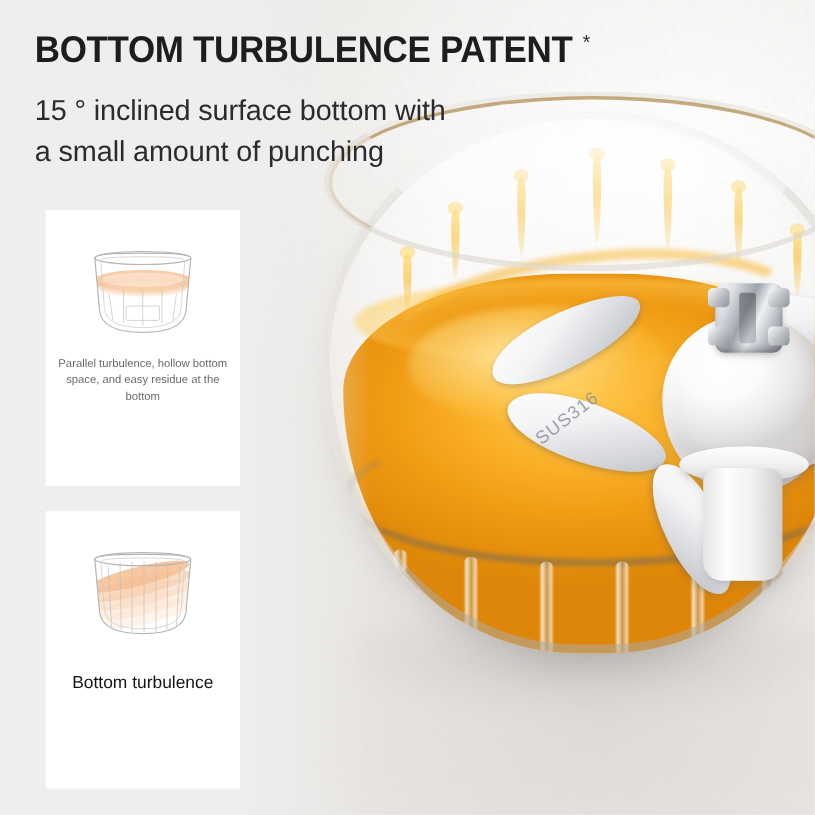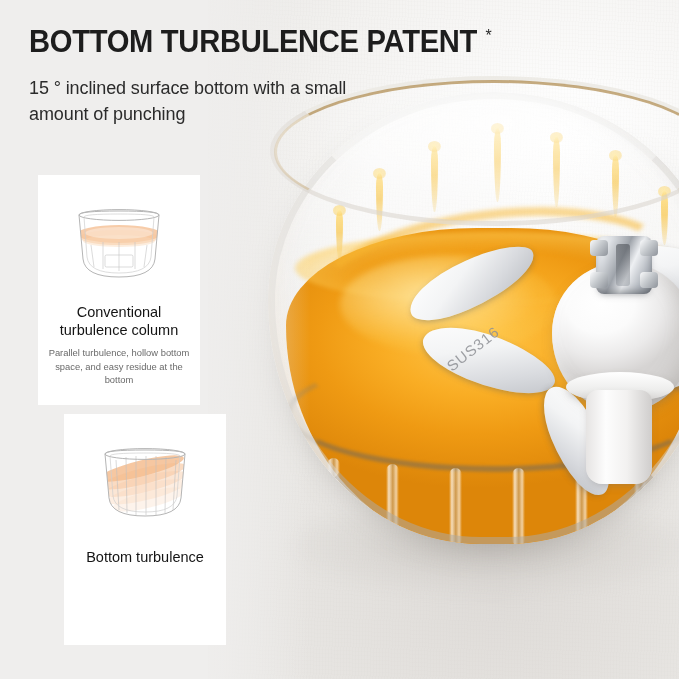--- a/index.html
+++ b/index.html
@@ -336,39 +336,39 @@
     font-size: 17px;
     font-weight: 400;
     vertical-align: super;
     margin-left: 9px;
     color: #2a2a2a;
   }
   .subhead {
     position: absolute;
     left: 29px; top: 76px;
     width: 360px;
-    font-size: 18px;
+    font-size: 24px;
     font-weight: 400;
     line-height: 1.42;
     color: #2b2b2b;
     letter-spacing: -0.1px;
   }
 
   
   .card {
     position: absolute;
     left: 38px;
     width: 162px;
     background: #ffffff;
     display: flex;
     flex-direction: column;
     align-items: center;
   }
   .card-a { top: 175px;  height: 230px; }
-  .card-b { top: 414px;  height: 231px; margin-left: 26px; }
+  .card-b { top: 426px;  height: 231px; }
 
   .illus {
     margin-top: 22px;
     width: 112px;
     height: 92px;
   }
 
   .card-title {
     margin-top: 8px;
     font-size: 14.5px;
@@ -495,24 +495,20 @@
         <path d="M84 48 L81 70"></path>
       </g>
 
       <g fill="none" stroke="#b5b5b5" stroke-width="1">
         <path d="M16 18 Q16 14 56 14 Q96 14 96 18 L92 62 Q90 80 56 80 Q22 80 20 62 Z"></path>
         <ellipse cx="56" cy="18" rx="40" ry="5.4"></ellipse>
         <path d="M21 20 Q21 17 56 17 Q91 17 91 20 L88 60 Q86 76 56 76 Q26 76 24 60 Z" stroke="#cfcfcf" stroke-width="0.7"></path>
       </g>
     </svg>
 
-    <div class="card-title">
-      <span>Conventional</span><br>
-      <span>turbulence column</span>
-    </div>
 
     <div class="card-desc">Parallel turbulence, hollow bottom space, and easy residue at the bottom</div>
   </div>
 
   <div class="card card-b">
 
     <svg class="illus" viewBox="0 0 112 92">
       <defs>
         <clipPath id="cupClipB">
           <path d="M16 18 Q16 14 56 14 Q96 14 96 18 L92 62 Q90 80 56 80 Q22 80 20 62 Z"></path>

